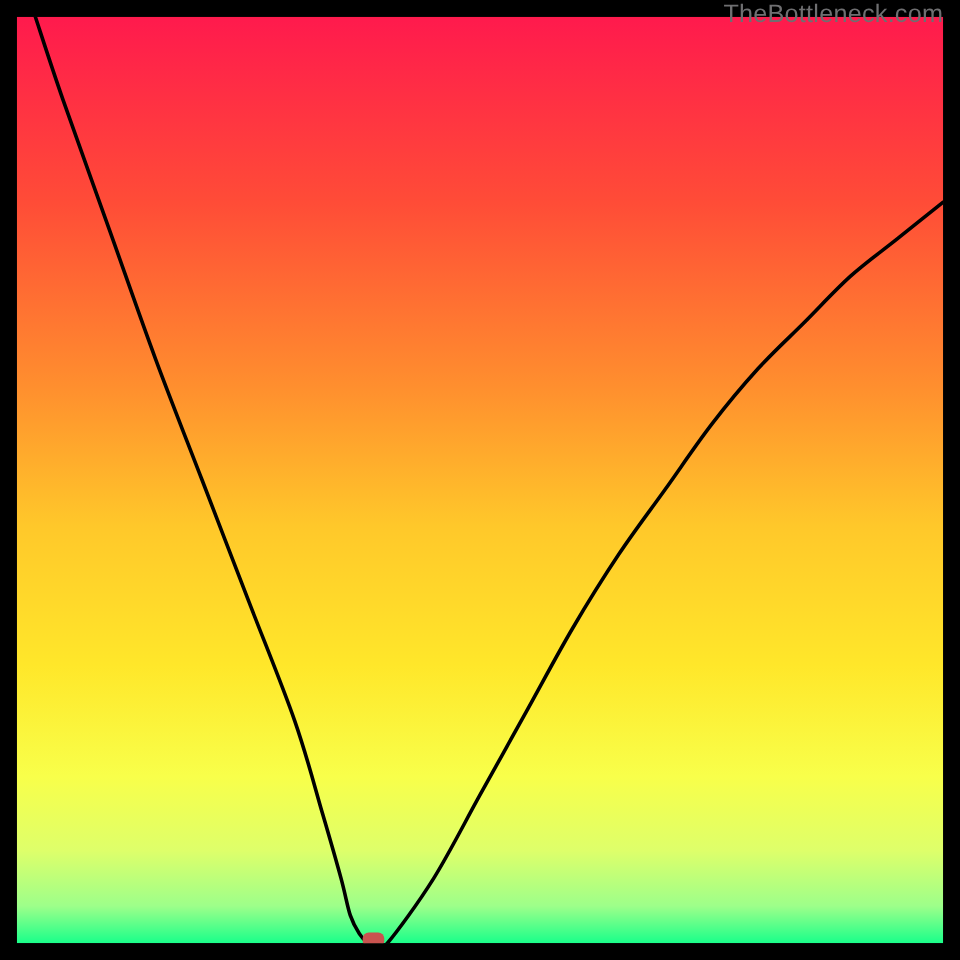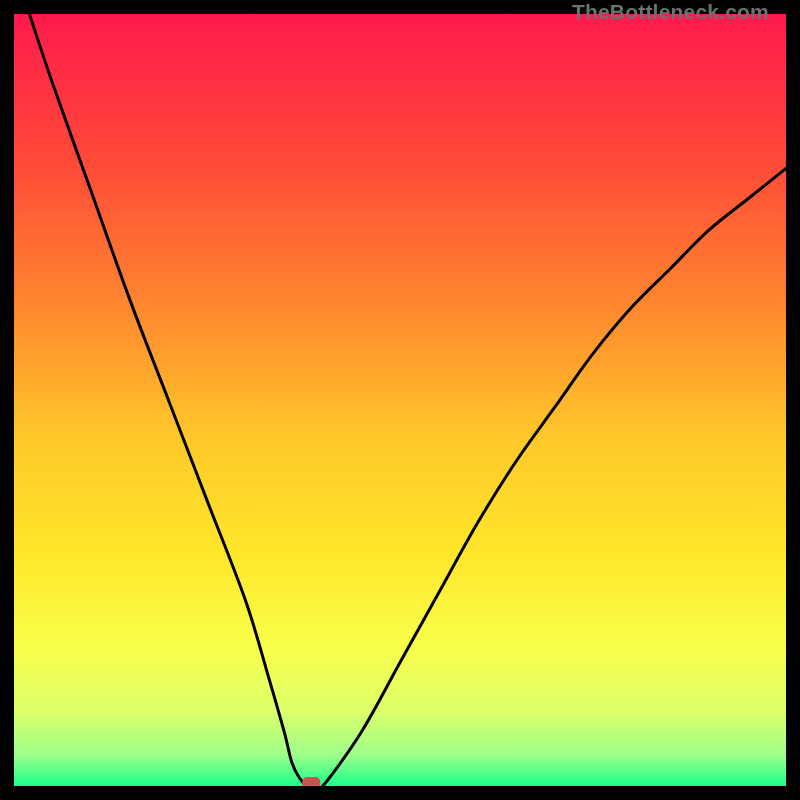--- a/index.html
+++ b/index.html
@@ -13,24 +13,24 @@
   }
   .frame {
     position: relative;
     width: 800px;
     height: 800px;
     background: #000;
   }
   .watermark {
     position: absolute;
     top: 0px;
-    right: 31px;
+    right: 14px;
     color: #6f6f71;
     font-size: 21px;
-    font-weight: 700;
+    font-weight: 400;
     letter-spacing: 0.2px;
     z-index: 4;
   }
   svg.plot {
     position: absolute;
     left: 14px;
     top: 14px;
     width: 772px;
     height: 772px;
     display: block;

